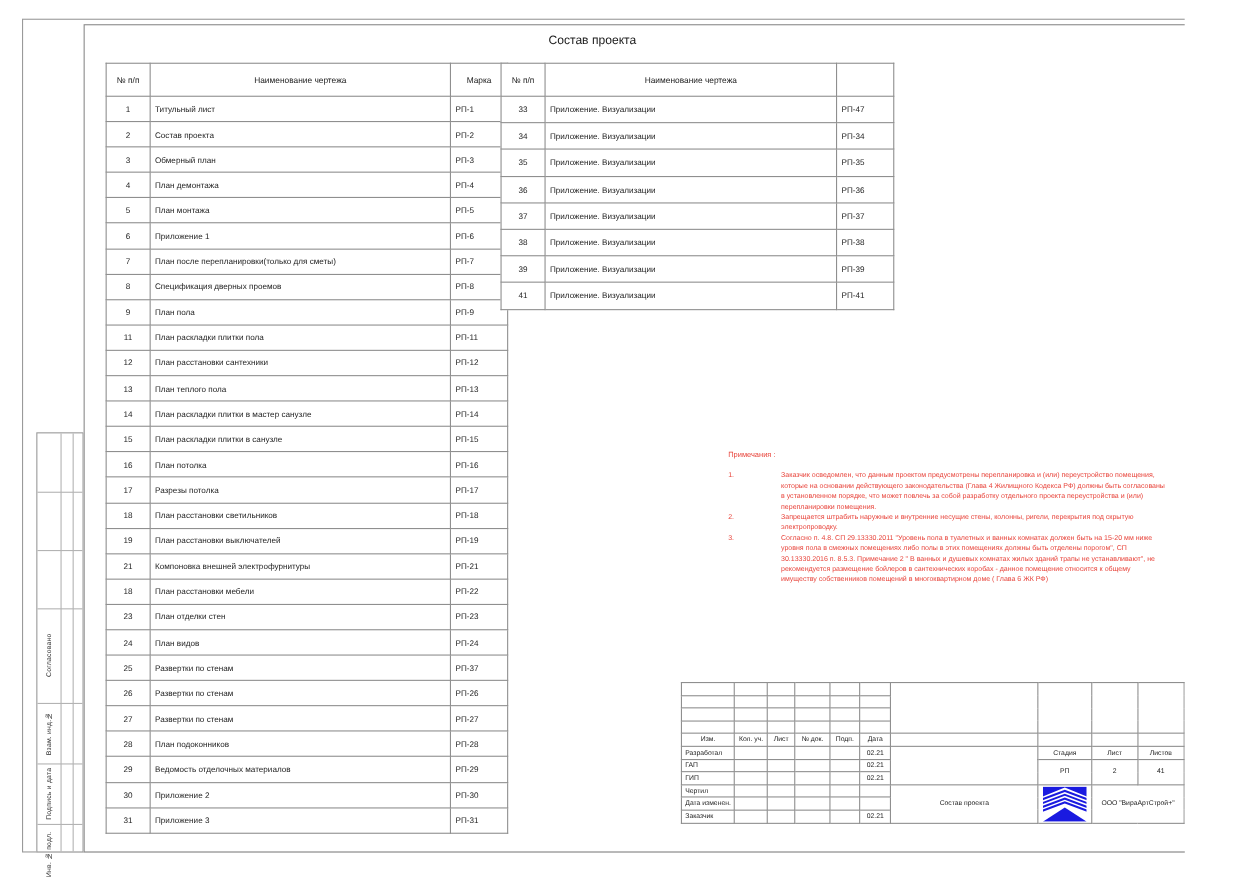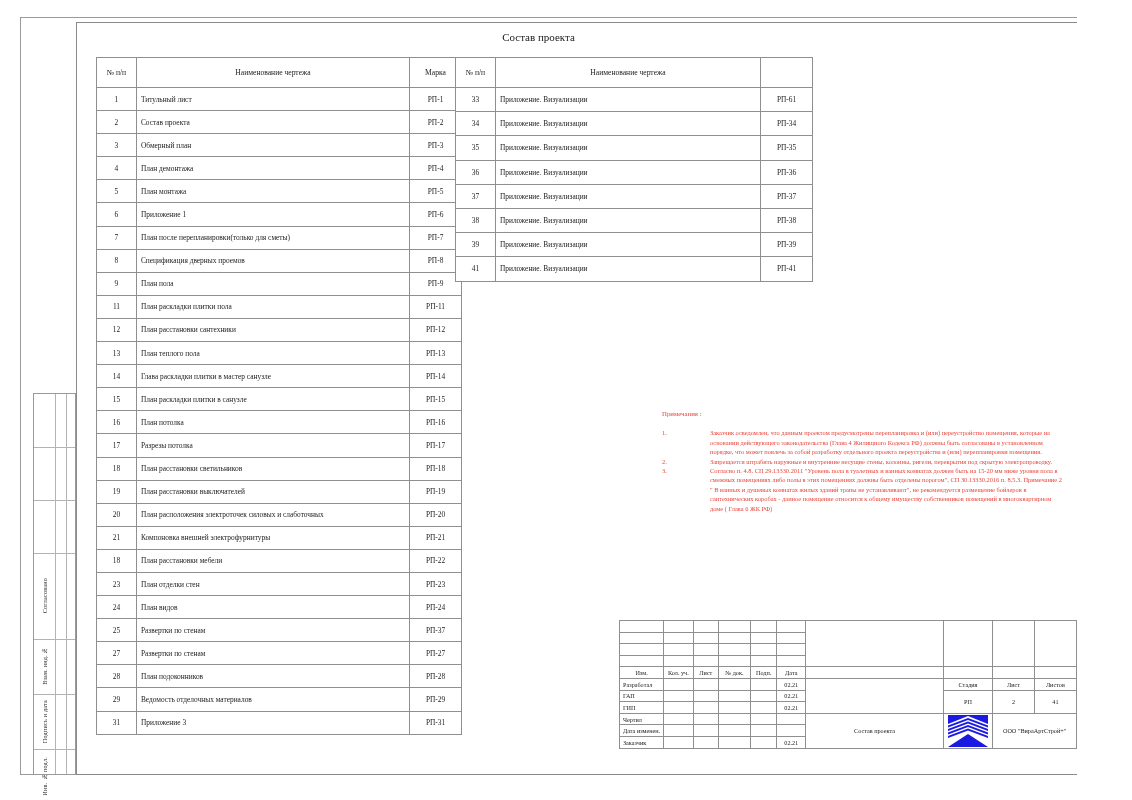--- a/index.html
+++ b/index.html
@@ -7,21 +7,20 @@
     margin: 0; padding: 0;
     background: #ffffff;
     font-family: "Liberation Sans", "DejaVu Sans", sans-serif;
   }
   #sheet {
     position: relative;
     width: 1077px;
     height: 800px;
     background: #ffffff;
     overflow: hidden;
-    font-family: Liberation Serif, serif;
   }
 
   
   .frame-outer {
     position: absolute;
     left: 20px; top: 17px;
     width: 1096px; height: 758px;
     border: 1px solid #9a9a9a;
   }
   .frame-inner {
@@ -83,21 +82,21 @@
     border: 1px solid #8f8f8f;
     font-weight: normal;
     color: #1c1c1c;
     font-size: 7.4px;
     padding: 0 4px;
     vertical-align: middle;
   }
   table.dt th { font-size: 7.6px; text-align: center; }
   td.num  { text-align: center; width: 40px; }
   td.name { text-align: left; }
-  td.mark { text-align: center; width: 52px; }
+  td.mark { text-align: left; width: 52px; }
 
   
   #tbl-left { left: 96px; top: 57px; width: 366px; }
   #tbl-left th.h-num  { width: 40px; height: 30px; }
   #tbl-left th.h-name { width: 274px; }
   #tbl-left th.h-mark { width: 52px; }
   #tbl-left td { height: 23.1px; }
 
   
   #tbl-right { left: 455px; top: 57px; width: 358px; }
@@ -256,21 +255,21 @@
           <td class="name">План расстановки сантехники</td>
           <td class="mark">РП-12</td>
         </tr>
         <tr>
           <td class="num">13</td>
           <td class="name">План теплого пола</td>
           <td class="mark">РП-13</td>
         </tr>
         <tr>
           <td class="num">14</td>
-          <td class="name">Глава раскладки плитки в мастер санузле</td>
+          <td class="name">План раскладки плитки в мастер санузле</td>
           <td class="mark">РП-14</td>
         </tr>
         <tr>
           <td class="num">15</td>
           <td class="name">План раскладки плитки в санузле</td>
           <td class="mark">РП-15</td>
         </tr>
         <tr>
           <td class="num">16</td>
           <td class="name">План потолка</td>
@@ -285,25 +284,20 @@
           <td class="num">18</td>
           <td class="name">План расстановки светильников</td>
           <td class="mark">РП-18</td>
         </tr>
         <tr>
           <td class="num">19</td>
           <td class="name">План расстановки выключателей</td>
           <td class="mark">РП-19</td>
         </tr>
         <tr>
-          <td class="num">20</td>
-          <td class="name">План расположения электроточек силовых и слаботочных</td>
-          <td class="mark">РП-20</td>
-        </tr>
-        <tr>
           <td class="num">21</td>
           <td class="name">Компоновка внешней электрофурнитуры</td>
           <td class="mark">РП-21</td>
         </tr>
         <tr>
           <td class="num">18</td>
           <td class="name">План расстановки мебели</td>
           <td class="mark">РП-22</td>
         </tr>
         <tr>
@@ -315,33 +309,43 @@
           <td class="num">24</td>
           <td class="name">План видов</td>
           <td class="mark">РП-24</td>
         </tr>
         <tr>
           <td class="num">25</td>
           <td class="name">Развертки по стенам</td>
           <td class="mark">РП-37</td>
         </tr>
         <tr>
+          <td class="num">26</td>
+          <td class="name">Развертки по стенам</td>
+          <td class="mark">РП-26</td>
+        </tr>
+        <tr>
           <td class="num">27</td>
           <td class="name">Развертки по стенам</td>
           <td class="mark">РП-27</td>
         </tr>
         <tr>
           <td class="num">28</td>
           <td class="name">План подоконников</td>
           <td class="mark">РП-28</td>
         </tr>
         <tr>
           <td class="num">29</td>
           <td class="name">Ведомость отделочных материалов</td>
           <td class="mark">РП-29</td>
+        </tr>
+        <tr>
+          <td class="num">30</td>
+          <td class="name">Приложение 2</td>
+          <td class="mark">РП-30</td>
         </tr>
         <tr>
           <td class="num">31</td>
           <td class="name">Приложение 3</td>
           <td class="mark">РП-31</td>
         </tr>
       </tbody>
   </table>
 
   <table class="dt" id="tbl-right">
@@ -349,21 +353,21 @@
       <tr>
         <th class="h-num">№ п/п</th>
         <th class="h-name">Наименование  чертежа</th>
         <th class="h-mark"></th>
       </tr>
     </thead>
     <tbody id="right-body">
         <tr>
           <td class="num">33</td>
           <td class="name">Приложение. Визуализации</td>
-          <td class="mark">РП-61</td>
+          <td class="mark">РП-47</td>
         </tr>
         <tr>
           <td class="num">34</td>
           <td class="name">Приложение. Визуализации</td>
           <td class="mark">РП-34</td>
         </tr>
         <tr>
           <td class="num">35</td>
           <td class="name">Приложение. Визуализации</td>
           <td class="mark">РП-35</td>

